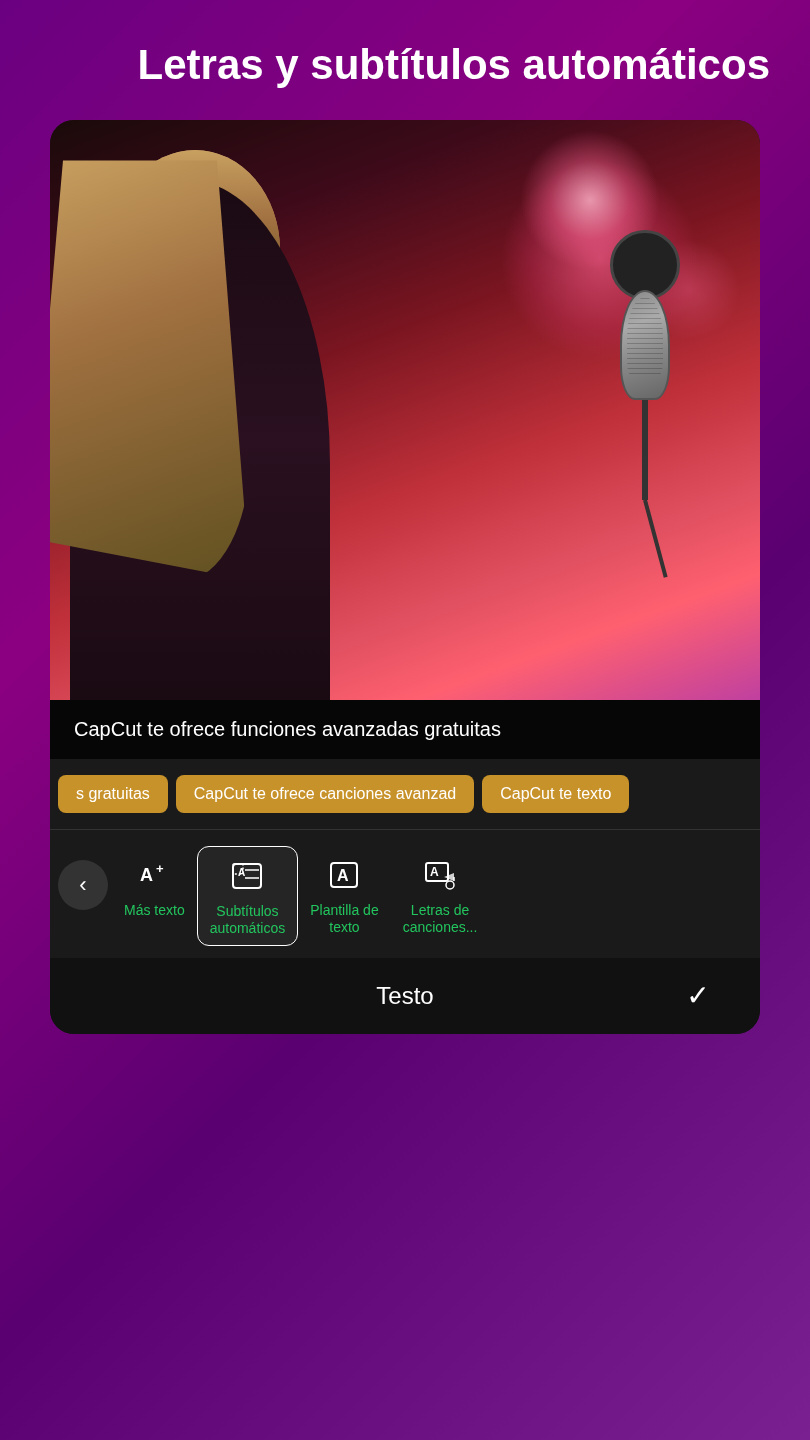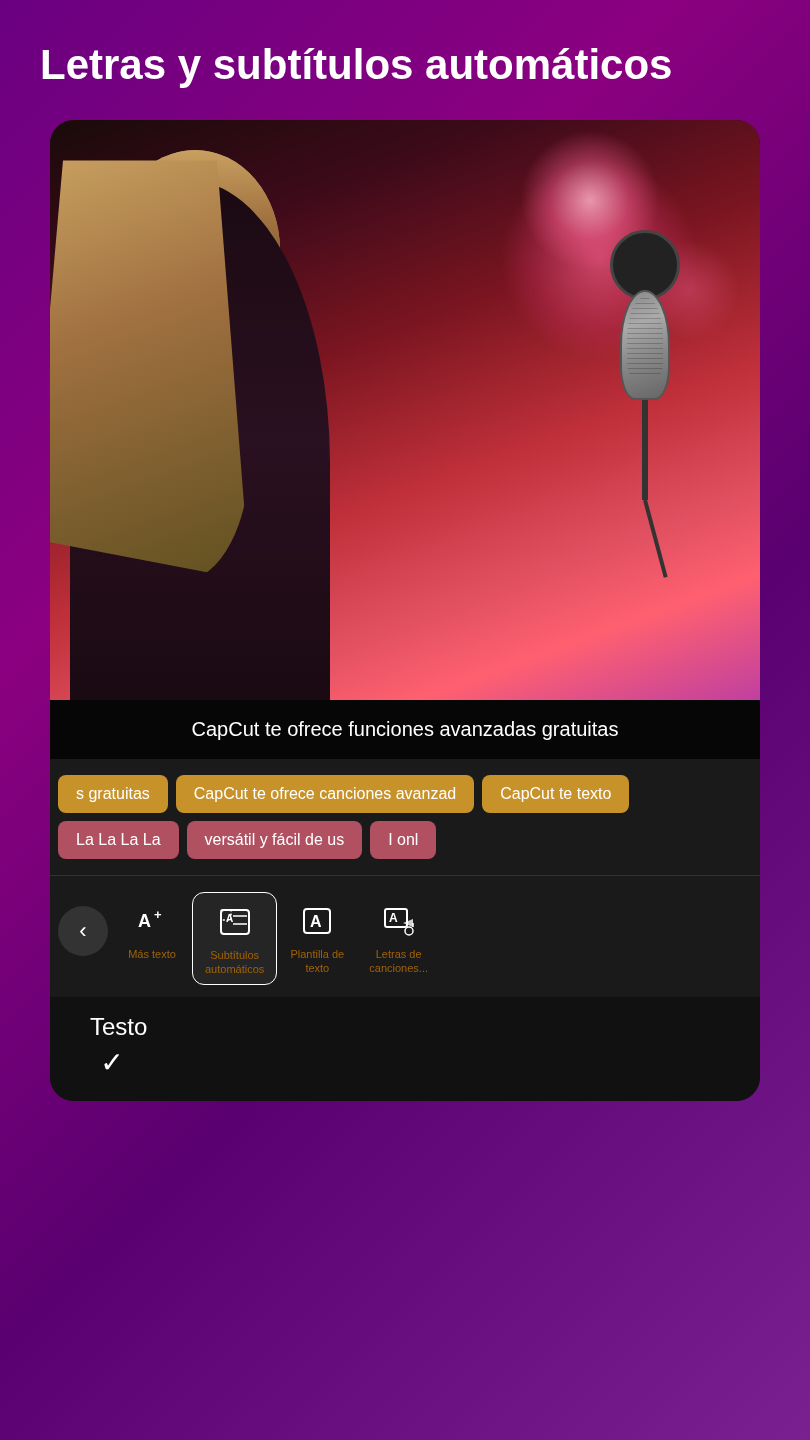--- a/index.html
+++ b/index.html
@@ -6,21 +6,21 @@
     body {
       width: 810px;
       height: 1440px;
       background: linear-gradient(135deg, #6a0080 0%, #8b0080 30%, #5a0070 60%, #7a2090 100%);
       font-family: -apple-system, BlinkMacSystemFont, 'Segoe UI', sans-serif;
       overflow: hidden;
       position: relative;
     }
 
     .page-title {
-      text-align: left;
+      text-align: right;
       color: #ffffff;
       font-size: 42px;
       font-weight: 800;
       padding: 40px 40px 30px;
       line-height: 1.2;
     }
 
     .phone-card {
       margin: 0 50px;
       background: #1a1a1a;
@@ -190,21 +190,20 @@
       height: 80px;
       background: #333;
       margin: 0 auto;
       transform: rotate(-15deg);
       transform-origin: top center;
     }
 
     .caption-bar {
       background: rgba(0,0,0,0.75);
       padding: 18px 24px;
-      text-align: center;
     }
 
     .caption-text {
       color: #ffffff;
       font-size: 20px;
       font-weight: 500;
     }
 
     
     .subtitle-tracks {
@@ -288,34 +287,33 @@
       width: 42px;
       height: 42px;
       display: flex;
       align-items: center;
       justify-content: center;
       color: #fff;
       font-size: 26px;
     }
 
     .tool-label {
-      color: #a16207;
-      font-size: 11px;
+      color: #22c55e;
+      font-size: 14px;
       text-align: center;
       line-height: 1.2;
     }
 
     
     .bottom-bar {
       background: #111;
       padding: 16px 40px;
       display: flex;
-      align-items: flex-start;
+      align-items: center;
       justify-content: space-between;
-      flex-direction: column;
     }
 
     .bottom-title {
       color: #fff;
       font-size: 24px;
     }
 
     .check-btn {
       width: 44px;
       height: 44px;
@@ -367,25 +365,20 @@
 
   <div class="caption-bar">
     <span class="caption-text">CapCut te ofrece funciones avanzadas gratuitas</span>
   </div>
 
   <div class="subtitle-tracks">
     <div class="track-row">
       <div class="track-pill gold">s gratuitas</div>
       <div class="track-pill gold">CapCut te ofrece canciones avanzad</div>
       <div class="track-pill gold">CapCut te texto</div>
-    </div>
-    <div class="track-row">
-      <div class="track-pill pink">La La La La</div>
-      <div class="track-pill pink">versátil y fácil de us</div>
-      <div class="track-pill pink">I onl</div>
     </div>
   </div>
 
   <div class="toolbar">
     <div class="toolbar-items">
 
       <div class="back-btn">‹</div>
 
       <div class="tool-item">
         <div class="tool-icon">

